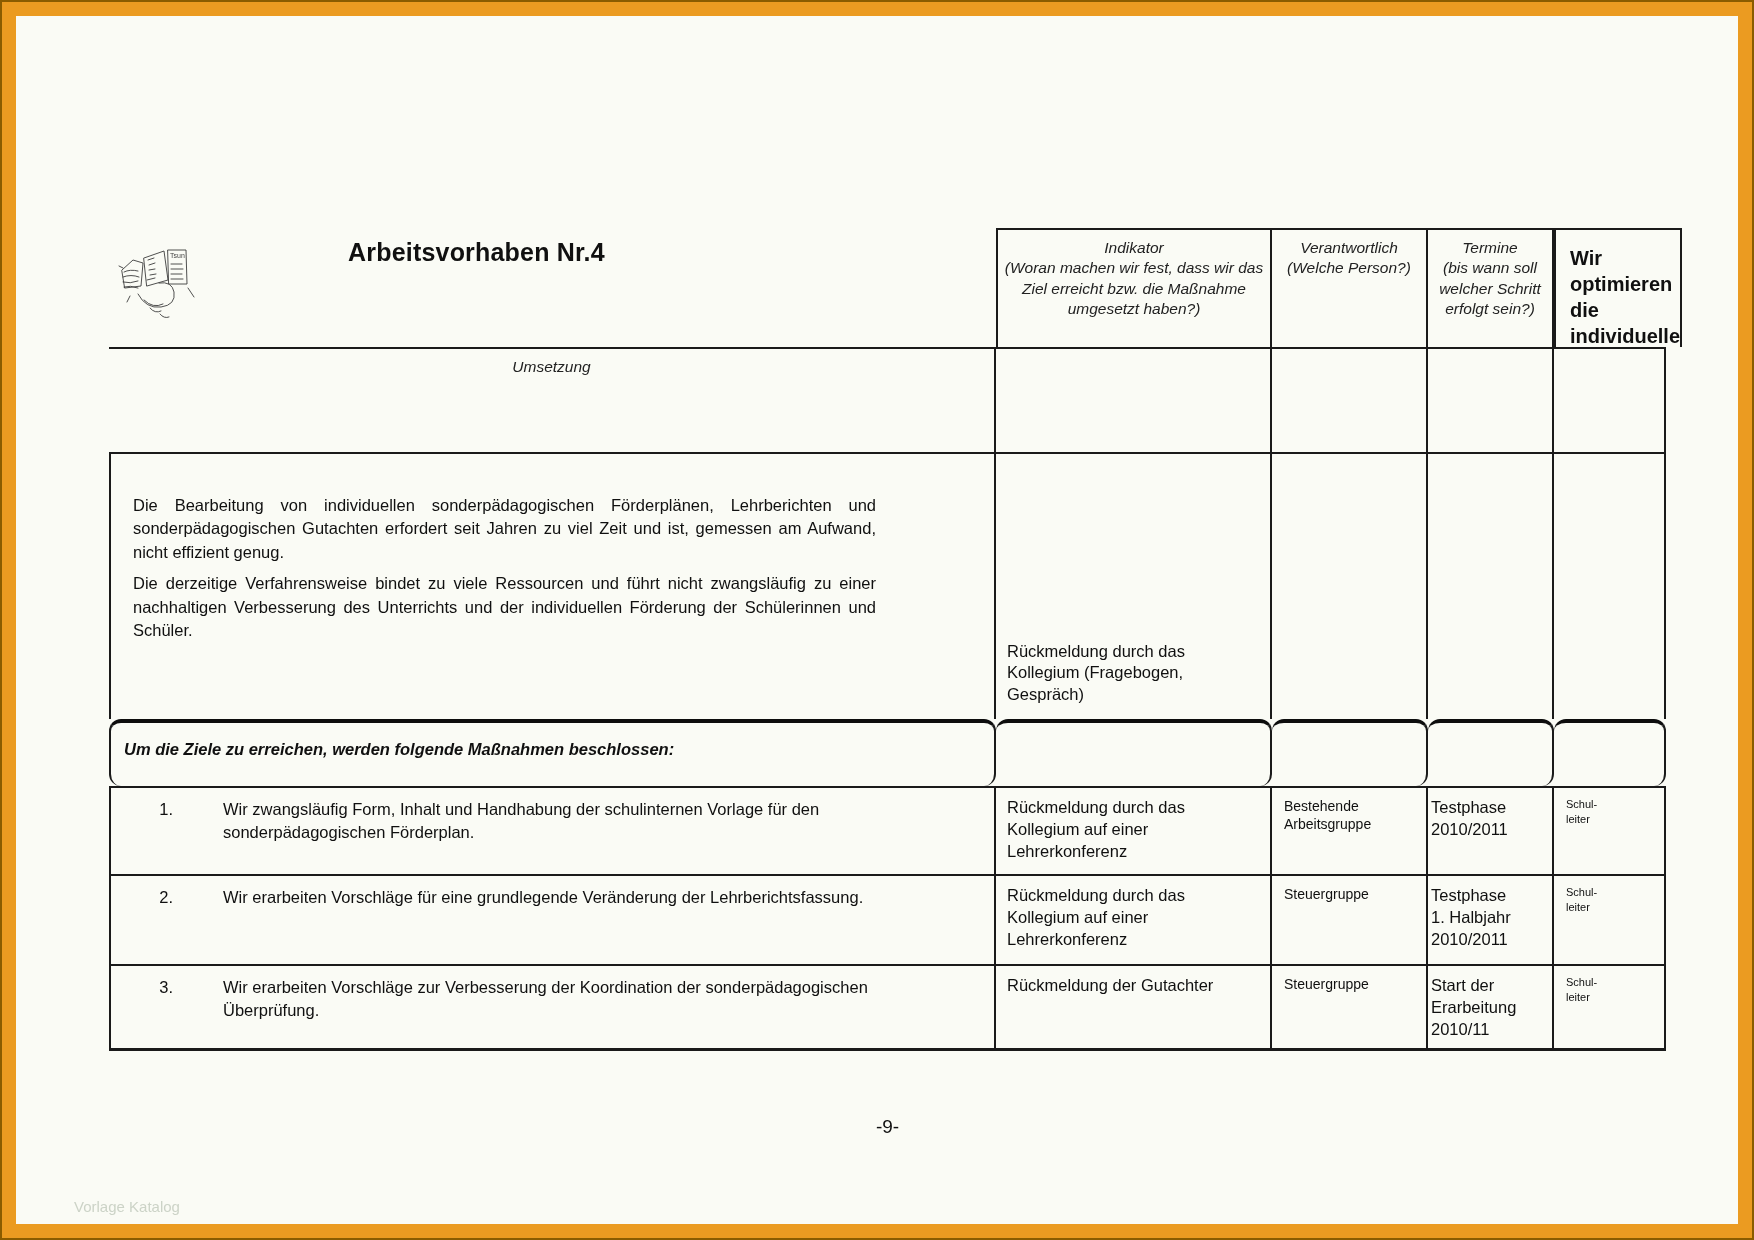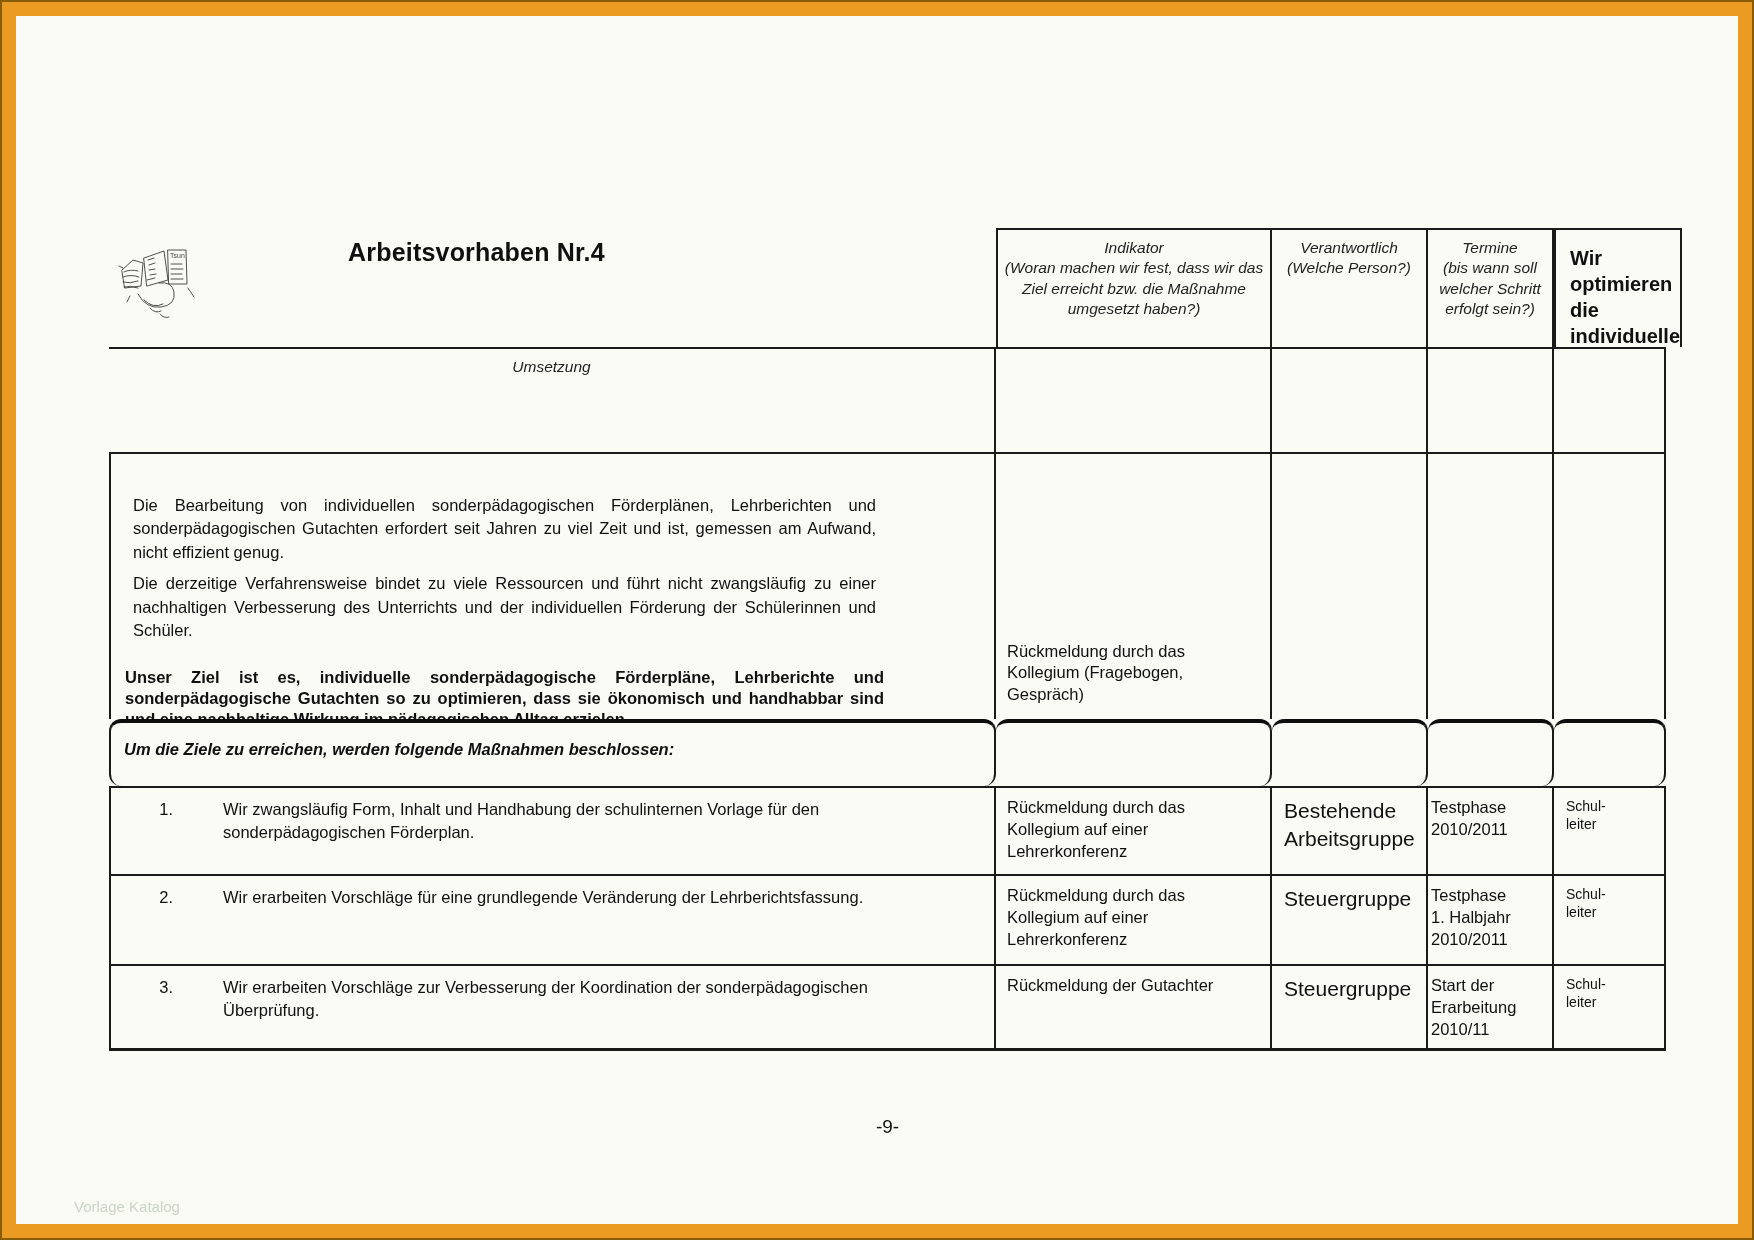--- a/index.html
+++ b/index.html
@@ -59,23 +59,23 @@
     padding:6px 6px 14px 11px;
   }
   .mhead{
     font-weight:bold;font-style:italic;font-size:16.5px;
     padding:17px 12px 0 13px;
   }
   .measure{display:flex;font-size:16.5px;line-height:1.38;padding:10px 90px 0 0;}
   .measure .num{flex:0 0 62px;text-align:right;}
   .measure .mtext{margin-left:50px;flex:1;white-space:pre-line;}
   .cell-ind{font-size:16.5px;line-height:1.32;padding:9px 6px 0 11px;white-space:pre-line;}
-  .cell-ver{font-size:21px;line-height:1.32;padding:9px 4px 0 12px;white-space:pre-line;}
+  .cell-ver{font-size:14px;line-height:1.32;padding:9px 4px 0 12px;white-space:pre-line;}
   .cell-ter{font-size:16.5px;line-height:1.32;padding:9px 3px 0 3px;white-space:pre-line;}
-  .cell-ums{font-size:14px;line-height:1.32;padding:9px 4px 0 12px;white-space:pre-line;}
+  .cell-ums{font-size:11px;line-height:1.32;padding:9px 4px 0 12px;white-space:pre-line;}
   .footer{
     position:absolute;left:93px;width:1557px;top:1100px;
     text-align:center;font-size:19px;
   }
   .watermark{
     position:absolute;left:36px;top:1182px;
     font-size:15px;color:#ccd3c7;margin-left:22px;
   }
 </style>
 </head>
@@ -114,21 +114,20 @@
 
     <div class="c hdr">Umsetzung</div>
     <div class="c"></div>
     <div class="c"></div>
     <div class="c"></div>
     <div class="c"></div>
 
     <div class="c bL desc">
       <div class="p">Die Bearbeitung von individuellen sonderpädagogischen Förderplänen, Lehrberichten und sonderpädagogischen Gutachten erfordert seit Jahren zu viel Zeit und ist, gemessen am Aufwand, nicht effizient genug.</div>
       <div class="p">Die derzeitige Verfahrensweise bindet zu viele Ressourcen und führt nicht zwangsläufig zu einer nachhaltigen Verbesserung des Unterrichts und der individuellen Förderung der Schülerinnen und Schüler.</div>
-      <div class="goalstmt">Unser Ziel ist es, individuelle sonderpädagogische Förderpläne, Lehrberichte und sonderpädagogische Gutachten so zu optimieren, dass sie ökonomisch und handhabbar sind und eine nachhaltige Wirkung im pädagogischen Alltag erzielen.</div>
     </div>
     <div class="c ind2">Rückmeldung durch das
 Kollegium (Fragebogen,
 Gespräch)</div>
     <div class="c"></div>
     <div class="c"></div>
     <div class="c"></div>
 
     <div class="c bL tthick mhead">Um die Ziele zu erreichen, werden folgende Maßnahmen beschlossen:</div>
     <div class="c tthick"></div>

